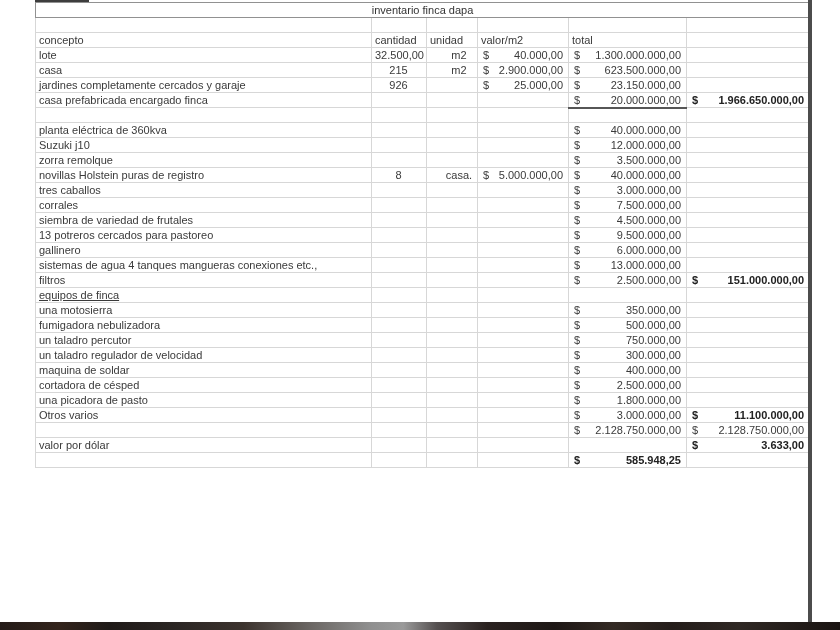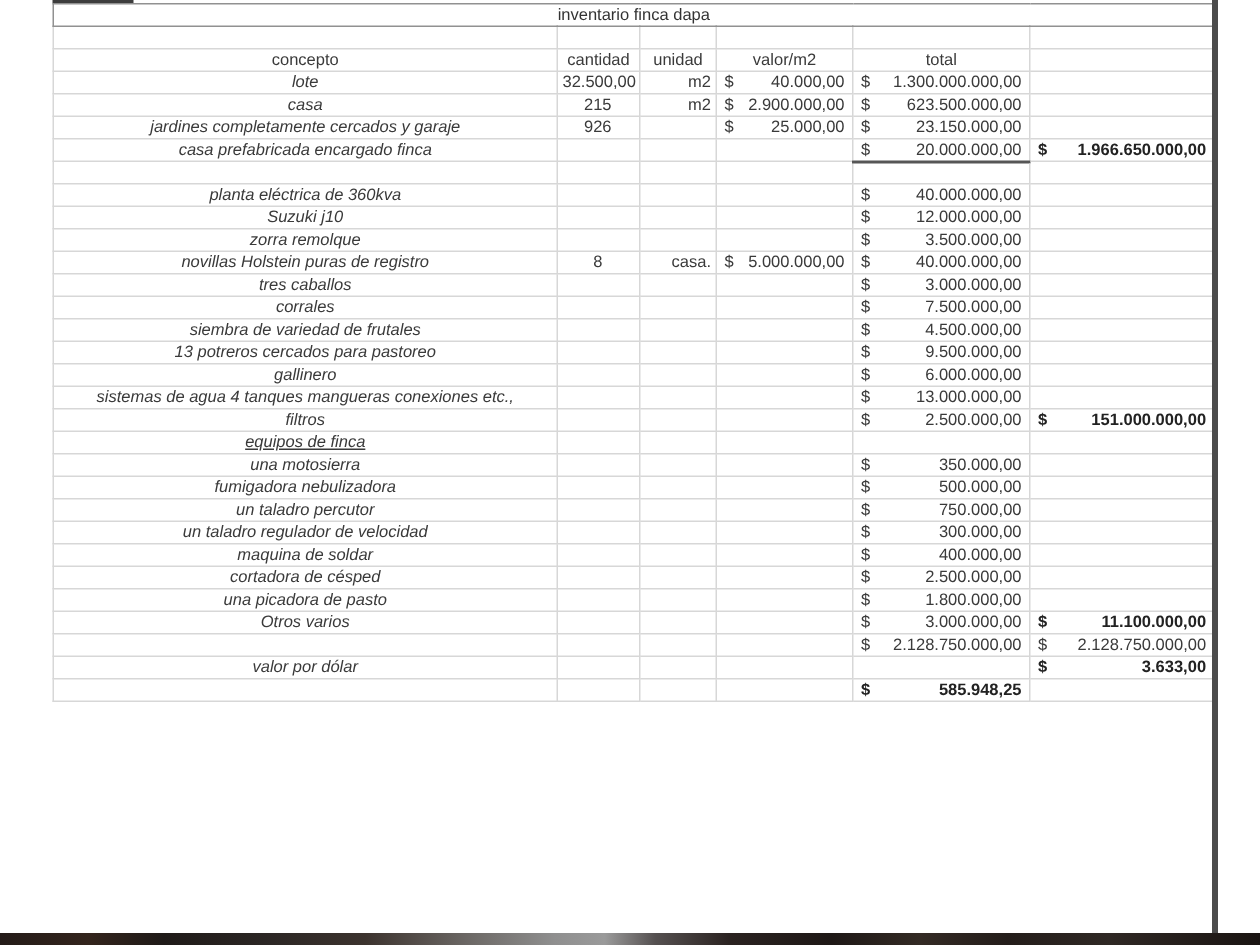--- a/index.html
+++ b/index.html
@@ -28,24 +28,24 @@
     color: #3a3a3a;
     white-space: nowrap;
     overflow: hidden;
     vertical-align: middle;
   }
   td.title-cell {
     border: 1px solid #919191;
     text-align: center;
     color: #333;
   }
-  td.header-cell { text-align: center; }
-  td.c-concepto { text-align: center; font-style: italic; }
+  td.header-cell { text-align: left; }
+  td.c-concepto { text-align: left; }
   td.c-qty { text-align: center; padding-right: 4px; }
-  td.c-unit { text-align: right; padding-left: 17px; margin-top: 24px; }
+  td.c-unit { text-align: center; padding-left: 17px; margin-top: 24px; }
   .money { display: flex; justify-content: space-between; align-items: center; }
   .money .sym { padding-left: 2px; }
   .money .amt { padding-right: 2px; }
   td.bold { font-weight: bold; color: #222; }
   td.u-cell { border-bottom: 2px solid #565656; }
   td.u-text { text-decoration: underline; margin-top: 24px; }
 
   .edge-right {
     position: absolute; left: 808px; top: 0;
     width: 4px; height: 624px;

